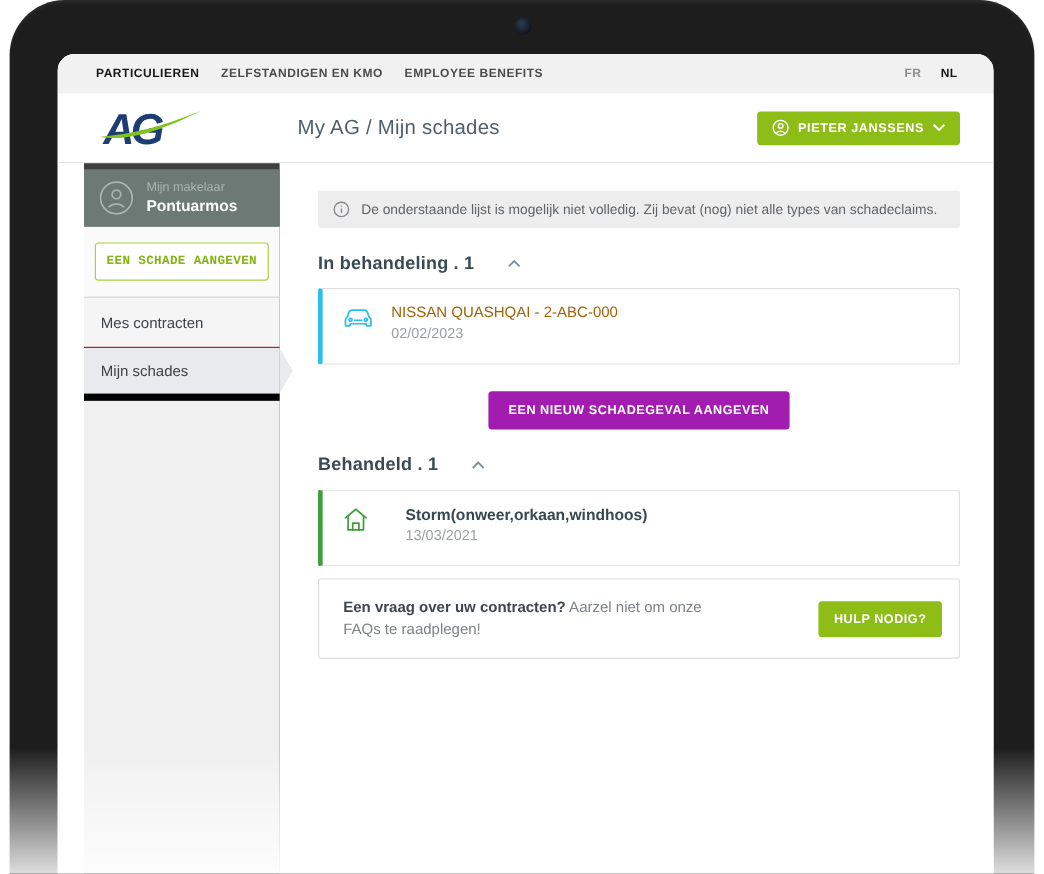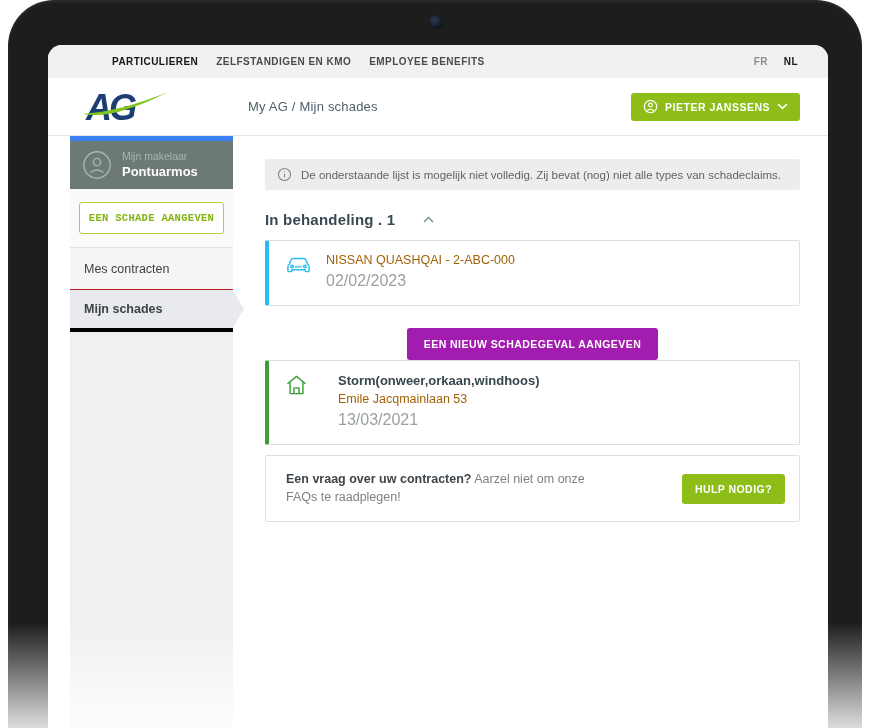--- a/index.html
+++ b/index.html
@@ -25,59 +25,59 @@
     position:absolute;left:48px;top:45px;width:780px;height:683px;
     background:#ffffff;border-radius:14px 14px 0 0;overflow:hidden;
     z-index:2;display:flex;flex-direction:column;
   }
   
   .topnav{
     height:33px;flex:0 0 33px;background:#f1f1f2;display:flex;align-items:center;
     padding:0 30px 0 32px;gap:18px;
   }
   .nav-item{font-size:10px;font-weight:700;letter-spacing:.45px;color:#4b4b4b;cursor:pointer;white-space:nowrap;}
-  .nav-item.active{color:#161616;margin-left:32px;}
+  .nav-item.active{color:#161616;}
   .langs{margin-left:auto;display:flex;gap:16px;}
   .lang{font-size:10px;font-weight:700;letter-spacing:.4px;color:#8d8d8d;cursor:pointer;}
   .lang.active{color:#161616;}
   
   .header{
     height:57px;flex:0 0 57px;display:flex;align-items:center;
     border-bottom:1px solid #e5e5e5;background:#fff;
   }
   .logo{margin-left:36px;width:86px;height:40px;cursor:pointer;flex:0 0 auto;}
-  .page-title{margin-left:78px;font-size:13px;color:#4e5f6a;font-weight:500;letter-spacing:.2px;white-space:nowrap;}
+  .page-title{margin-left:78px;font-size:17px;color:#4e5f6a;font-weight:500;letter-spacing:.2px;white-space:nowrap;}
   .user-btn{
     margin-left:auto;margin-right:28px;height:28px;border:none;border-radius:3px;
     background:#8ebd17;color:#fff;display:flex;align-items:center;gap:7px;
     padding:0 12px;font-family:inherit;font-size:10.5px;font-weight:700;letter-spacing:.5px;cursor:pointer;
   }
   
   .body-row{flex:1;display:flex;min-height:0;}
   .gutter{flex:0 0 22px;background:#fff;}
-  .sidebar{flex:0 0 163px;background:#3b82f6;display:flex;flex-direction:column;position:relative;}
+  .sidebar{flex:0 0 163px;background:#404040;display:flex;flex-direction:column;position:relative;}
   .broker{
     margin-top:5px;height:48px;background:#6c7974;display:flex;align-items:center;
     padding:0 12px;gap:10px;
   }
   .broker-texts{display:flex;flex-direction:column;line-height:1.35;}
   .broker-caption{font-size:10.5px;color:#aab4b0;}
   .broker-name{font-size:13px;color:#ffffff;font-weight:700;}
   .report-wrap{background:#fafafa;padding:13px 9px;border-bottom:1px solid #e2e2e2;font-family:Liberation Mono, monospace;}
   .report-btn{
     width:100%;background:#ffffff;border:1px solid #aecf3f;border-radius:3px;
     color:#84b411;font-family:inherit;font-size:10.5px;font-weight:700;letter-spacing:.3px;
     padding:9px 2px;cursor:pointer;
   }
   .side-item{
     height:41px;display:flex;align-items:center;padding-left:14px;
     font-size:12.5px;color:#3d4347;border-bottom:1px solid #b91c1c;cursor:pointer;background:#f5f5f6;
   }
   .side-item.active{
-    background:#e8eaed;border-bottom:4px solid #000000;position:relative;height:38px;font-weight:700;
+    background:#e8eaed;border-bottom:6px solid #000000;position:relative;height:38px;font-weight:400;
   }
   .side-item.active::after{
     content:"";position:absolute;right:-11px;top:0;width:0;height:0;
     border-top:19px solid transparent;border-bottom:19px solid transparent;border-left:11px solid #e8eaed;
   }
   .side-fill{flex:1;background:#f0f0f1;}
   
   .main{flex:1;background:#fff;padding:23px 28px 4px 32px;min-width:0;}
   .notice{
     background:#ededee;border-radius:2px;display:flex;align-items:center;gap:9px;
@@ -86,21 +86,21 @@
   .sec-head{display:flex;align-items:center;gap:28px;margin:21px 0 12px;cursor:pointer;}
   .sec-title{font-size:15px;font-weight:600;color:#3a4a52;letter-spacing:.2px;}
   .claim-card{
     background:#fff;border:1px solid #dddfe1;border-left:4px solid #29bdf0;border-radius:2px;
     display:flex;gap:13px;padding:11px 16px 13px;min-height:64px;box-sizing:border-box;cursor:pointer;
   }
   .claim-icon{flex:0 0 28px;padding-top:2px;}
   .claim-texts{line-height:1.42;}
   .claim-title{font-size:13px;font-weight:700;color:#37474f;}
   .claim-sub{font-size:12.5px;color:#a16207;}
-  .claim-date{font-size:16px;color:#9aa0a4;}
+  .claim-date{font-size:12px;color:#9aa0a4;}
   .center-btn-row{display:flex;justify-content:center;margin-top:22px;}
   .green-btn{
     background:#8ebd17;border:none;border-radius:3px;color:#fff;font-family:inherit;
     font-size:10.5px;font-weight:700;letter-spacing:.45px;padding:10px 17px;cursor:pointer;
   }
   .faq{
     margin-top:10px;border:1px solid #dddfe1;border-radius:2px;background:#fff;
     display:flex;align-items:center;justify-content:flex-end;gap:16px;
     padding:15px 14px 15px 20px;min-height:60px;box-sizing:border-box;
   }
@@ -216,32 +216,39 @@
         <span class="claim-texts">
           <div class="claim-sub">NISSAN QUASHQAI - 2-ABC-000</div>
           <div class="claim-date">02/02/2023</div>
         </span>
       </div>
 
       <div class="center-btn-row">
         <button class="green-btn" style="background: #a21caf;">EEN NIEUW SCHADEGEVAL AANGEVEN</button>
       </div>
 
+      <div class="sec-head">
+        <span class="sec-title">Behandeld . 1</span>
+        <span>
+          <svg width="11" height="7" viewBox="0 0 11 7" fill="none" stroke="#7b8f99" stroke-width="1.5">
+            <polyline points="1,6 5.5,1.5 10,6"></polyline>
+          </svg>
+        </span>
+      </div>
 
       <div class="claim-card" style="border-left-color: rgb(63, 158, 57); gap: 25px;">
         <span class="claim-icon" style="color: rgb(63, 158, 57);">
           <svg width="23" height="22" viewBox="0 0 24 23" fill="none" stroke="currentColor" stroke-width="1.5" stroke-linejoin="round" stroke-linecap="round">
             <path d="M3 10 L12 2.5 L21 10"></path>
             <path d="M5.3 8.6 V20.5 h13.4 V8.6"></path>
             <path d="M9.3 20.5 v-6 h5.4 v6"></path>
           </svg>
         </span>
         <span class="claim-texts">
           <div class="claim-title">Storm(onweer,orkaan,windhoos)</div>
-          <div class="claim-sub">Emile Jacqmainlaan 53</div>
           <div class="claim-date">13/03/2021</div>
         </span>
       </div>
 
       <div class="faq">
         <span class="faq-text">
           <b>Een vraag over uw contracten?</b><span> Aarzel niet om onze FAQs te raadplegen!</span>
         </span>
         <button class="green-btn faq-btn" style="background: rgb(142, 189, 23); margin-left: 47px;">HULP NODIG?</button>
       </div>

